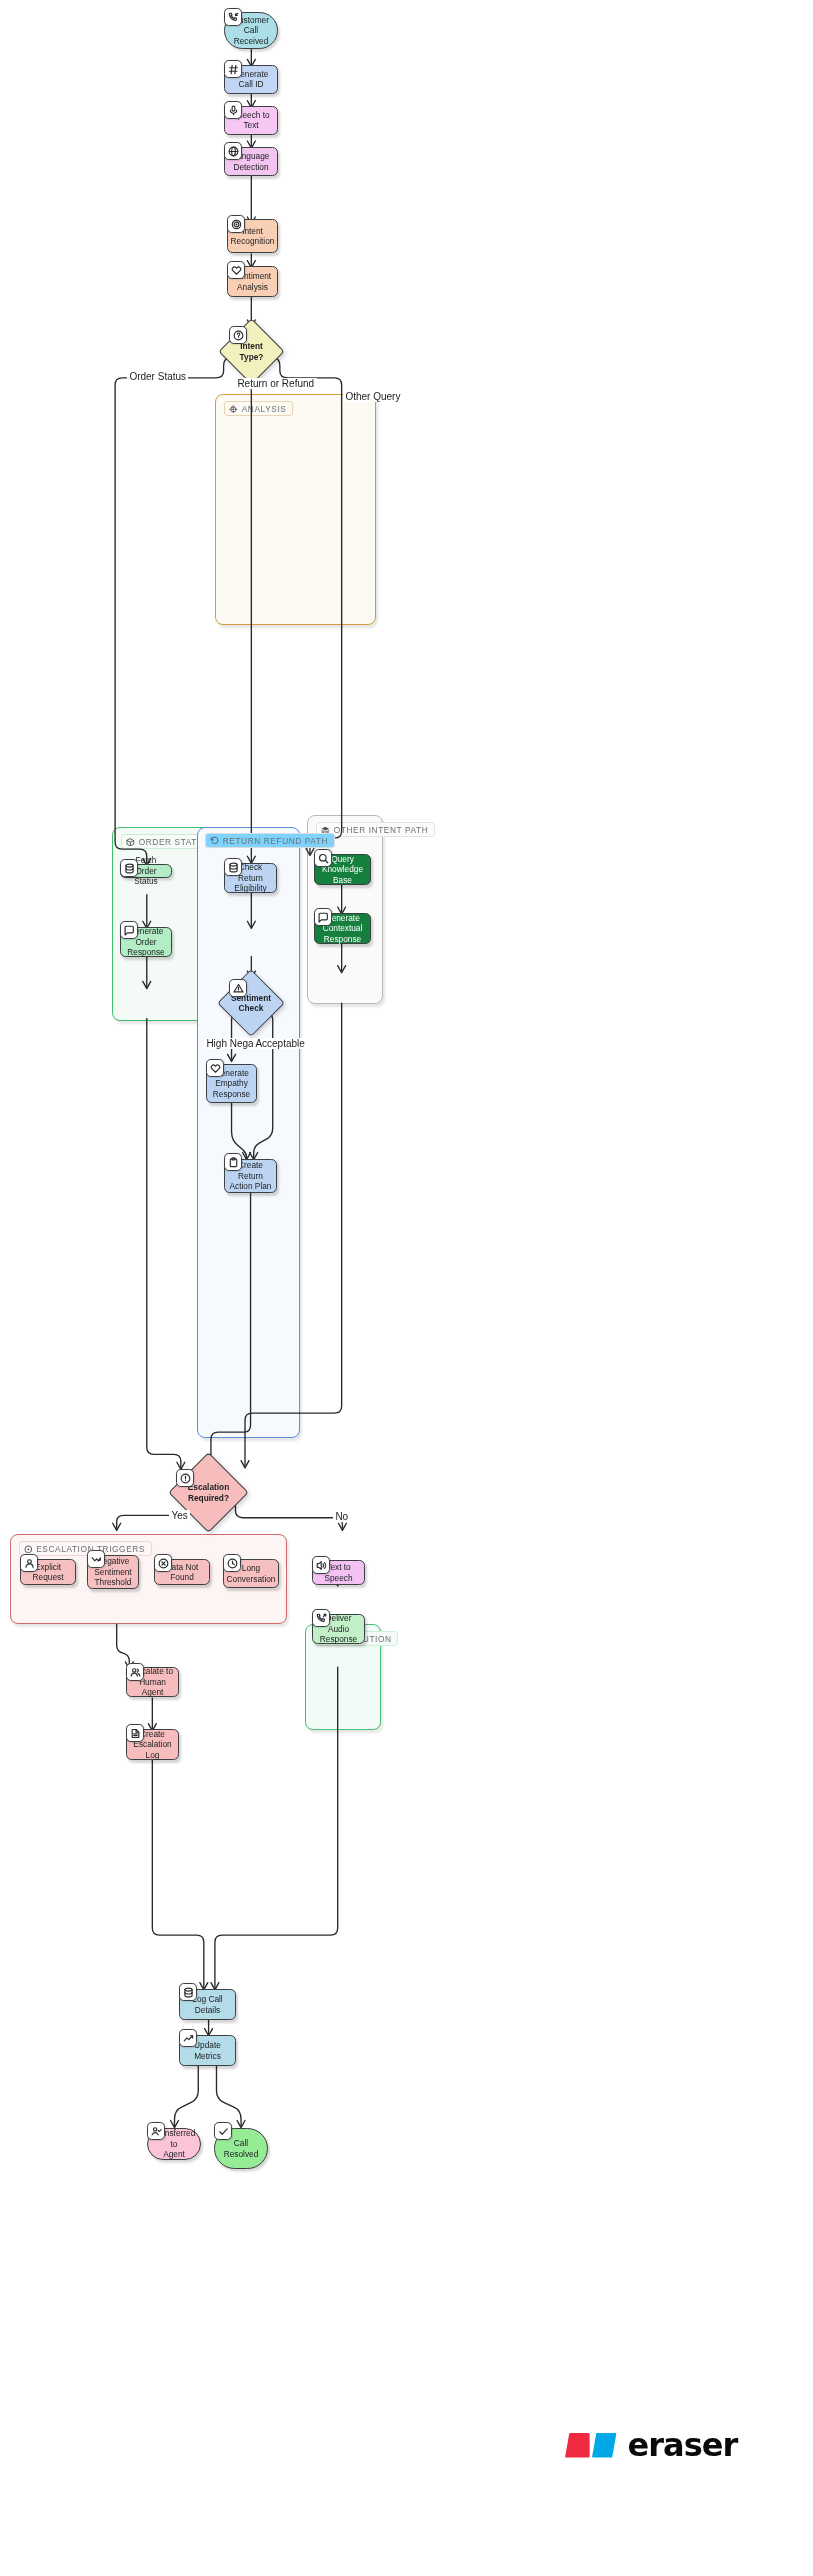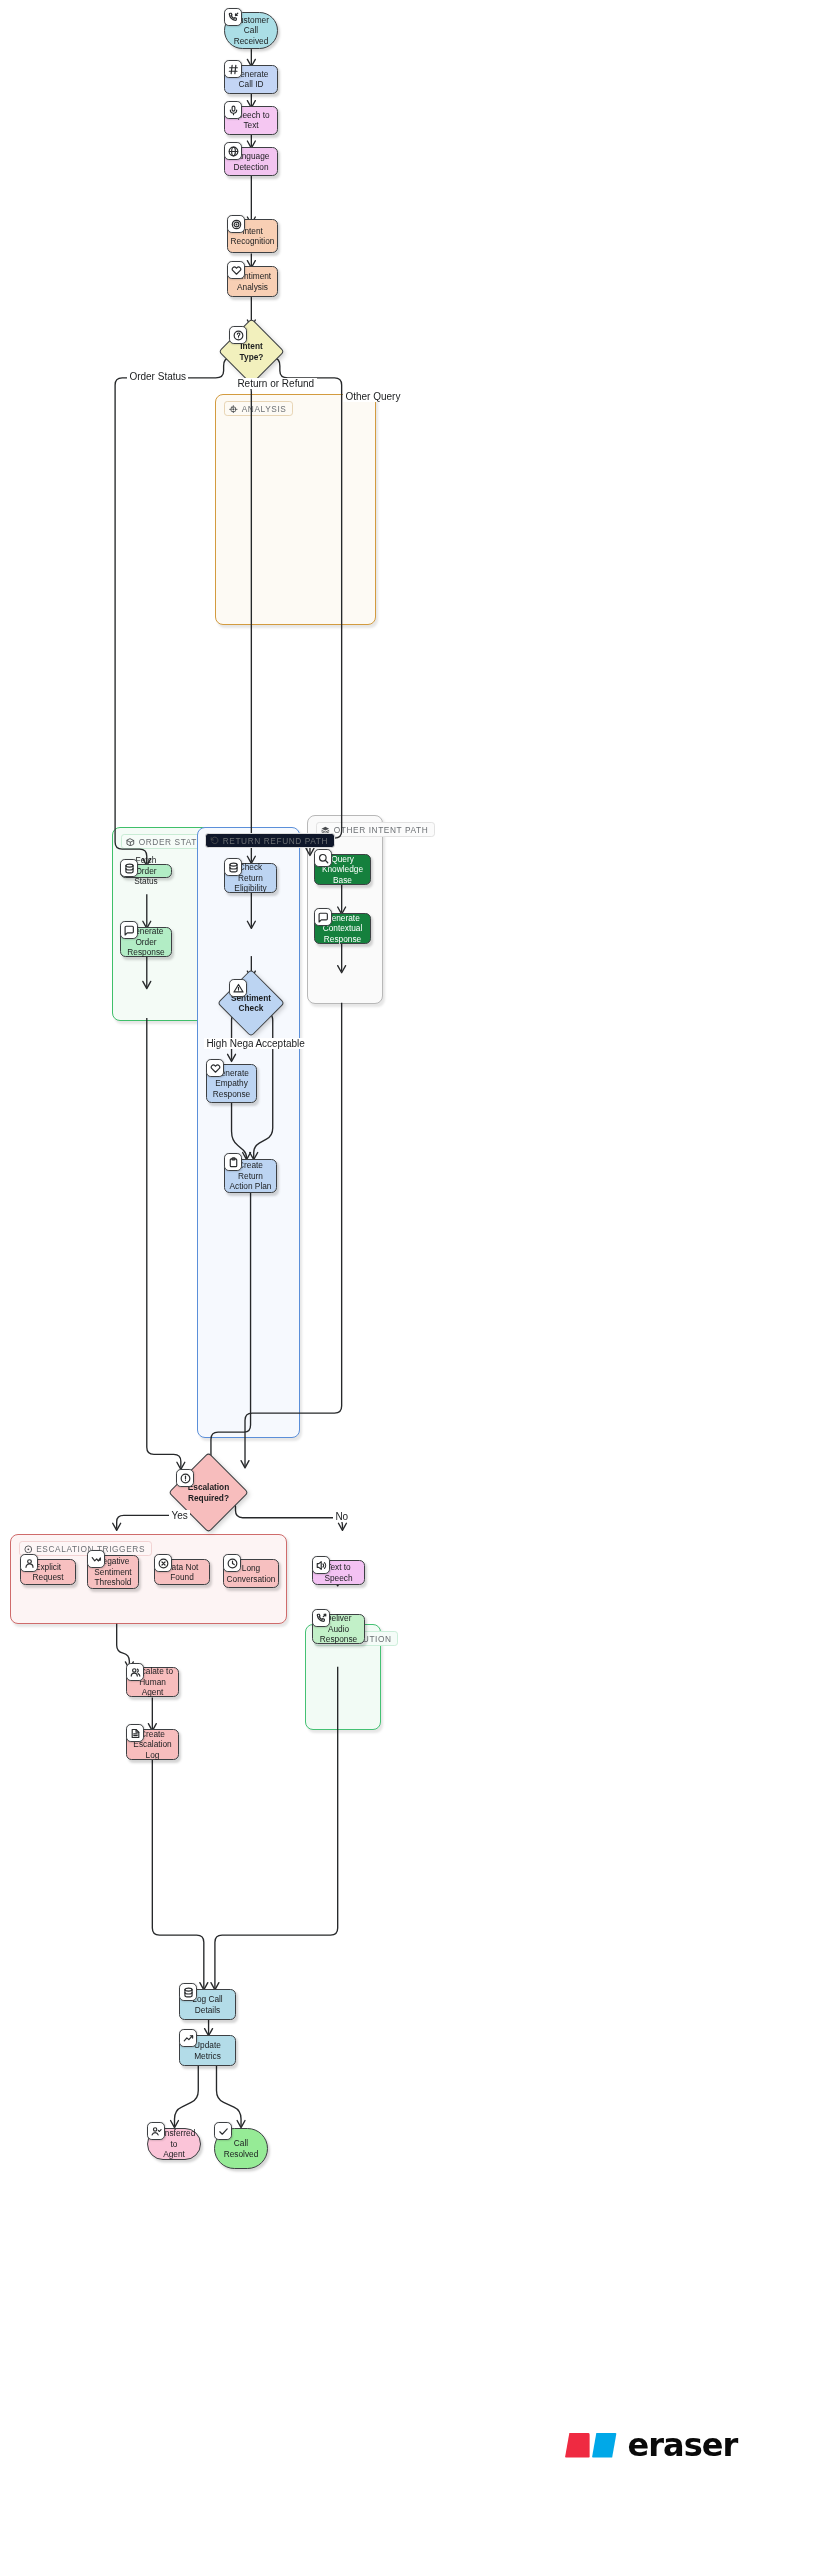--- a/index.html
+++ b/index.html
@@ -110,21 +110,21 @@
   }
   .group-title {
     position: absolute;
     top: 6.3px; left: 8px;
     display: flex;
     align-items: center;
     gap: 4px;
     font-size: 8.3px;
     letter-spacing: 0.6px;
     color: #6b6f73;
-    background: #0f172a;
+    background: #7dd3fc;
     border: 0.8px solid #dddddd;
     border-radius: 3.2px;
     padding: 1.6px 5.5px 1.6px 4px;
     z-index: 4;
     white-space: nowrap;
   }
   .group-title svg { width: 8.7px; height: 8.7px; display:block; }
   .group-title svg * { stroke: #4a4d50; fill:none; stroke-width:1.6; stroke-linecap:round; stroke-linejoin:round;}
   .group-title svg .fl { fill:#4a4d50; stroke:none; }
 

